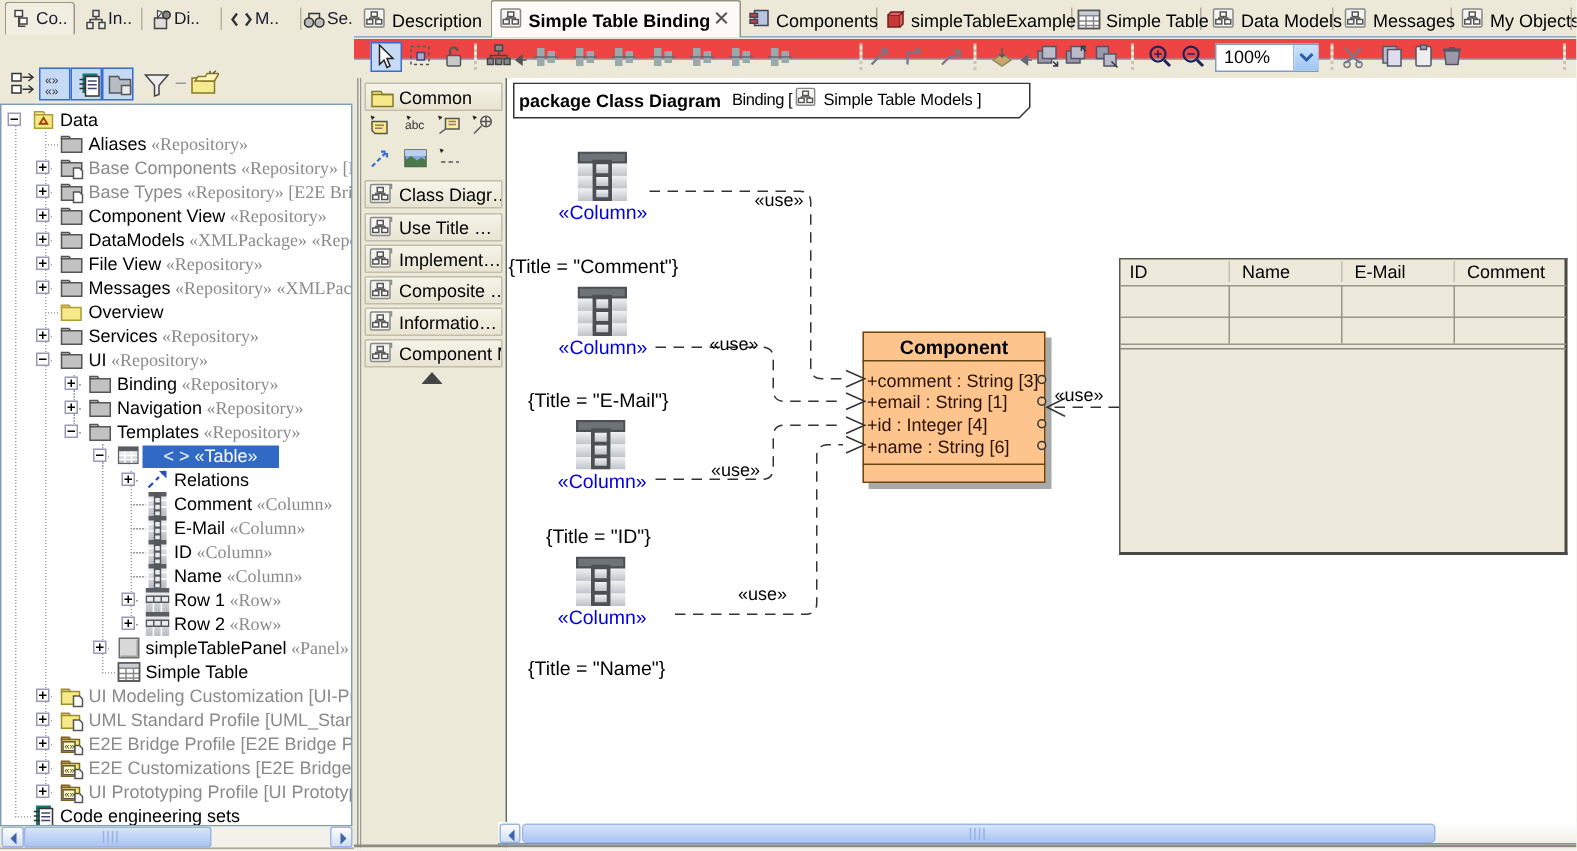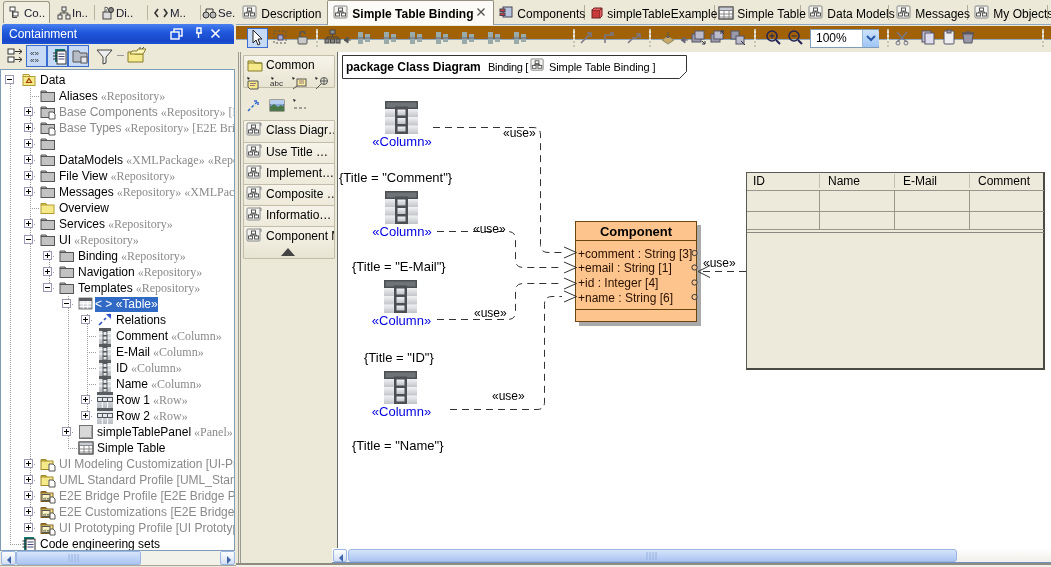--- a/index.html
+++ b/index.html
@@ -16,32 +16,32 @@
 .tbtn-on{position:absolute;top:1px;width:21px;height:22px;background:#c6d9f5;border:1px solid #3a6cd0;}
 #tree{position:absolute;left:0px;top:69px;width:235px;height:482px;background:#fff;border:1px solid #7f9db9;overflow:hidden;}
 .trow{position:absolute;height:16px;font-size:12px;line-height:16px;color:#000;white-space:nowrap;}
 .st{color:#8a8a8a;font-family:Liberation Serif, serif;}
 .grey{color:#8a8a8a;}
 .dotv{position:absolute;width:1px;background:repeating-linear-gradient(to bottom,#9c9c9c 0 1px,transparent 1px 2px);}
 .doth{position:absolute;height:1px;background:repeating-linear-gradient(to right,#9c9c9c 0 1px,transparent 1px 2px);}
 .expb{position:absolute;width:9px;height:9px;background:#fff;border:1px solid #9a99b5;}
 .expb .h{position:absolute;left:1px;top:3px;width:5px;height:1px;background:#000;}
 .expb .v{position:absolute;left:3px;top:1px;width:1px;height:5px;background:#000;}
-.tsel{position:absolute;background:#316ac5;color:#fff;font-size:12px;line-height:15px;padding:0 0;height:15px;}
+.tsel{position:absolute;background:#316ac5;color:#fff;font-size:12px;line-height:15px;padding:0 14px;height:15px;}
 .sbtrack{position:absolute;background:#f2f1ea;}
 .sbthumb{position:absolute;background:linear-gradient(180deg,#d7e5fb,#c0d4f7 50%,#abc4f0);border:1px solid #9cb6e4;border-radius:2px;}
 .sbbtn{position:absolute;background:linear-gradient(180deg,#fdfefe,#d3dff5);border:1px solid #9cb6e4;border-radius:2px;}
 #mtabs{position:absolute;left:236px;top:0;width:815px;height:25px;background:#ece9d8;border-bottom:1px solid #91a7c0;}
 .mtab{position:absolute;font-size:12px;color:#000;white-space:nowrap;}
 .mtabsep{position:absolute;top:5px;width:1px;height:15px;background:#b0ac98;}
 #mtab-active{position:absolute;top:0px;height:25px;background:#fcfbf7;border:1px solid #94927e;border-bottom:none;border-radius:2px 2px 0 0;}
-#mtoolbar{position:absolute;left:236px;top:26px;width:815px;height:14px;background:#a16207;border-bottom:1px solid #8fa8bf;}
+#mtoolbar{position:absolute;left:236px;top:26px;width:815px;height:14px;background:#ef4444;border-bottom:1px solid #8fa8bf;}
 .mtsep{position:absolute;top:3px;width:2px;height:18px;background:repeating-linear-gradient(to bottom,#c9c5b2 0 2px,#ece9d8 2px 4px);}
 #palette{position:absolute;left:241px;top:51px;width:96px;height:516px;background:#ece9d8;}
-.palbtn{position:absolute;left:2px;width:92px;height:33px;background:linear-gradient(180deg,#f6f4ea,#e8e4d2);border:1px solid #c2beaa;border-radius:1px;font-size:12px;color:#000;line-height:18px;white-space:nowrap;overflow:hidden;}
+.palbtn{position:absolute;left:2px;width:92px;height:19px;background:linear-gradient(180deg,#f6f4ea,#e8e4d2);border:1px solid #c2beaa;border-radius:1px;font-size:12px;color:#000;line-height:18px;white-space:nowrap;overflow:hidden;}
 .palbtn .lbl{position:absolute;left:22px;top:0;}
 #canvas{position:absolute;left:337px;top:52px;width:714px;height:515px;background:#fff;border-left:1px solid #6a6a6a;}
 .ctext{position:absolute;font-size:13px;color:#000;white-space:nowrap;}
 .coltxt{position:absolute;width:62px;text-align:center;font-size:13px;color:#0000e0;white-space:nowrap;}
 .usetxt{position:absolute;font-size:12px;color:#000;white-space:nowrap;}
 </style></head><body>
 <div id="lpanel">
     <div id="ltab-active"></div>
     <div class="ltabsep" style="left:94px"></div>
     <div class="ltabsep" style="left:147px"></div>
@@ -78,32 +78,20 @@
       <span style="margin-left:1px">M..</span>
     </div>
     <div class="ltab" style="left:202px">
       <svg width="15" height="13" viewBox="0 0 15 13">
         <circle cx="4" cy="8" r="3" fill="#bbb" stroke="#333"></circle>
         <circle cx="11" cy="8" r="3" fill="#bbb" stroke="#333"></circle>
         <path d="M4 5V2h7v3" stroke="#333" fill="none"></path>
       </svg>
       <span style="margin-left:1px">Se..</span>
     </div>
-    <div id="ctitle">Containment
-<svg class="abs" style="left:168px;top:4px" width="14" height="12" viewBox="0 0 14 12">
-        <rect x="4" y="1" width="8" height="7" fill="none" stroke="#fff" stroke-width="1.4"></rect>
-        <rect x="1" y="4" width="8" height="7" fill="#2159dd" stroke="#fff" stroke-width="1.4"></rect>
-      </svg>
-<svg class="abs" style="left:191px;top:3px" width="11" height="13" viewBox="0 0 11 13">
-        <path d="M4 1h4v5H4zM3 6h6M5.5 6v5" stroke="#fff" stroke-width="1.4" fill="none"></path>
-      </svg>
-<svg class="abs" style="left:208px;top:4px" width="11" height="11" viewBox="0 0 11 11">
-        <path d="M1.5 1.5l8 8M9.5 1.5l-8 8" stroke="#fff" stroke-width="1.6"></path>
-      </svg>
-</div>
     <div id="ltoolbar">
       <div class="tbtn-on" style="left:24px"></div>
       <div class="tbtn-on" style="left:45px"></div>
       <div class="tbtn-on" style="left:66px"></div>
       <svg class="abs" style="left:5px;top:3px" width="18" height="18" viewBox="0 0 18 18">
         <rect x="1" y="2" width="6" height="5" fill="#fff" stroke="#333"></rect>
         <rect x="1" y="10" width="6" height="5" fill="#fff" stroke="#333"></rect>
         <path d="M8 4.5h7m-3-2.5l3 2.5-3 2.5M8 12.5h7m-3-2.5l3 2.5-3 2.5" stroke="#333" fill="none"></path>
       </svg>
 <svg class="abs" style="left:27px;top:5px" width="17" height="15" viewBox="0 0 17 15">
@@ -291,20 +279,21 @@
       <use href="#folddoc"></use>
     </svg>
     <div class="trow grey" style="left:58px;top:50px">Base Types<span class="st"> «Repository» [E2E Bridg</span></div>
     <div class="expb" style="left:23px;top:69px">
       <span class="h"></span>
       <span class="v"></span>
     </div>
     <svg class="abs" style="left:39px;top:66px" width="16" height="16" viewBox="0 0 16 16">
       <use href="#fold"></use>
     </svg>
+    <div class="trow" style="left:58px;top:66px">Component View<span class="st"> «Repository»</span></div>
     <div class="expb" style="left:23px;top:85px">
       <span class="h"></span>
       <span class="v"></span>
     </div>
     <svg class="abs" style="left:39px;top:82px" width="16" height="16" viewBox="0 0 16 16">
       <use href="#fold"></use>
     </svg>
     <div class="trow" style="left:58px;top:82px">DataModels<span class="st"> «XMLPackage» «Reposit</span></div>
     <div class="expb" style="left:23px;top:101px">
       <span class="h"></span>
@@ -733,21 +722,21 @@
   </div>
 <div id="canvas"></div>
 <svg class="abs" style="left:342px;top:55px" width="346" height="25" viewBox="0 0 346 25">
 <path d="M.5 .5H344.5V16.5L337.5 23.5H.5z" fill="#fff" stroke="#333"></path>
   </svg>
 <div class="abs" style="left:346px;top:60px;font-size:12px;font-weight:bold;white-space:nowrap">package Class Diagram</div>
 <div class="abs" style="left:488px;top:61px;font-size:11px;letter-spacing:-0.3px;white-space:nowrap">Binding [</div>
 <svg class="abs" style="left:530px;top:58px" width="15" height="15" viewBox="0 0 16 16">
     <use href="#diagic"></use>
   </svg>
-<div class="abs" style="left:549px;top:61px;font-size:11px;letter-spacing:-0.1px;white-space:nowrap">Simple Table Binding ]</div>
+<div class="abs" style="left:549px;top:61px;font-size:11px;letter-spacing:-0.1px;white-space:nowrap">Simple Table Models ]</div>
 <svg width="0" height="0" style="position:absolute">
     <defs>
 <linearGradient id="gbody" x1="0" y1="0" x2="0" y2="1">
         <stop offset="0" stop-color="#f0f1f3"></stop>
         <stop offset="1" stop-color="#c0c3c8"></stop>
       </linearGradient>
 <g id="colbig">
 <rect x="0" y="8" width="33" height="8.3" fill="url(#gbody)"></rect>
 <rect x="0" y="16.3" width="33" height="8.4" fill="url(#gbody)"></rect>
 <rect x="0" y="24.7" width="33" height="8.3" fill="url(#gbody)"></rect>

